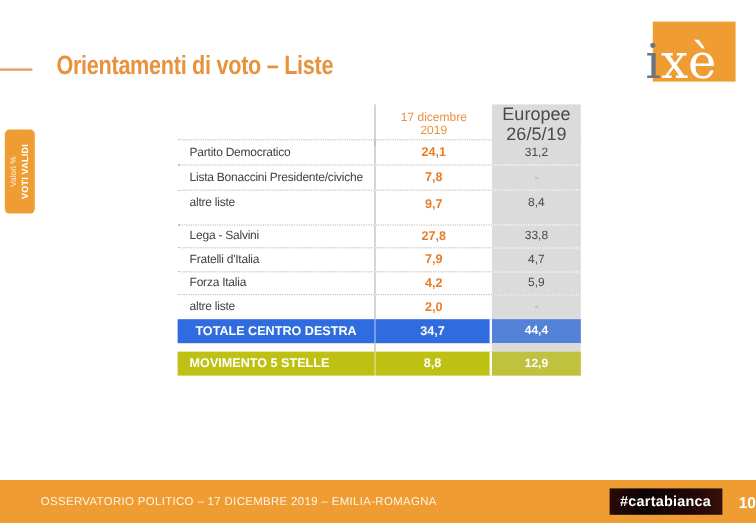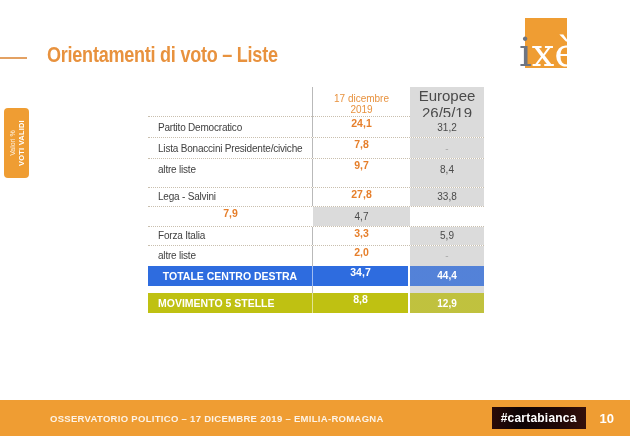--- a/index.html
+++ b/index.html
@@ -9,21 +9,21 @@
     font-family:"Liberation Sans", sans-serif; overflow:hidden;
   }
   
   .title-dash { position:absolute; left:0; top:57px; width:27px; height:2px; background:#E3A163; }
   .title {
     position:absolute; left:47px; top:42px; font-size:22px; font-weight:bold;
     color:var(--title-orange,#E8923E); letter-spacing:-0.3px;
     transform:scaleX(0.82); transform-origin:left center; white-space:nowrap;
   }
   
-  .logo { position:absolute; left:525px; top:18px; width:42px; height:50px; background:var(--orange,#EF9D33); }
+  .logo { position:absolute; left:544px; top:18px; width:69px; height:50px; background:var(--orange,#EF9D33); }
   .logo-text {
     position:absolute; left:-6px; bottom:-4px; font-family:"DejaVu Serif", serif;
     font-size:40px; line-height:1; white-space:nowrap;
   }
   .logo-text .li { color:#6e7582; font-style:normal; }
   .logo-text .lxe { color:#ffffff; font-weight:normal; }
   
   .side-tab { position:absolute; left:4px; top:108px; width:25px; height:70px; background:var(--orange,#EF9D33); border-radius:4px; }
   .side-tab-inner {
     position:absolute; left:50%; top:50%; width:70px; height:25px;
@@ -41,21 +41,21 @@
   .row.item   { height:21px; }
   .row.item.small { height:19.5px; }
   .row.total  { height:20px; }
   .row.gap    { height:7.5px; }
   .c-label {
     display:flex; align-items:center; padding-left:10px;
     font-size:10px; letter-spacing:-0.2px; color:#414141;
     border-right:1px solid #b9b9b9; white-space:nowrap; overflow:hidden;
   }
   .c-v1 {
-    display:flex; justify-content:center;
+    display:flex; align-items:center; justify-content:center;
     font-size:10.5px; font-weight:bold; color:var(--value-orange,#E67F2B);
   }
   .c-v2 {
     display:flex; align-items:center; justify-content:center;
     font-size:10px; color:#4a4a4a; background:var(--gray-col,#DBDBDB);
   }
   .c-v2.dash, .c-v1.dash { color:#ababab; }
   
   .hdr-col { flex-direction:column; justify-content:center; line-height:1.15; font-weight:normal; text-align:center; }
   .c-v1.hdr-col { font-size:10px; color:var(--title-orange,#E8923E); }
@@ -75,24 +75,24 @@
     background-color:var(--rc); color:#fff; font-weight:bold;
     background-image:linear-gradient(rgba(195,195,195,.25),rgba(195,195,195,.25));
   }
   .row.gap .c-label, .row.gap .c-v1 { background:transparent; }
   
   .footer {
     position:absolute; left:0; bottom:0; width:630px; height:36px;
     background:var(--orange,#EF9D33); display:flex; align-items:center;
   }
   .footer-left {
-    margin-left:50px; font-size:9.5px; font-weight:bold;
+    margin-left:34px; font-size:9.5px; font-weight:normal;
     color:rgba(255,255,255,.88); letter-spacing:.3px; white-space:nowrap;text-align:center;
   }
-  .footer-right { margin-left:auto; margin-right:16px; display:flex; align-items:center; gap:14px;justify-content:center; }
+  .footer-right { margin-left:auto; margin-right:0; display:flex; align-items:center; gap:14px;justify-content:center; }
   .hashtag {
     background:linear-gradient(90deg,#2a0a08,#0d0405 30%,#1e0706 70%,#35100b);
     color:#fff; font-weight:bold; font-size:12px; padding:4px 9px; letter-spacing:.2px;
   }
   .page-num { color:#fff; font-weight:bold; font-size:13px; }
 </style>
 </head>
 <body>
 
 <div id="slide">
@@ -143,26 +143,27 @@
         <div class="c-label"></div>
         <div class="c-v1"></div>
         <div class="c-v2"></div>
       </div>
       <div class="row item small divider">
         <div class="c-label">Lega - Salvini</div>
         <div class="c-v1">27,8</div>
         <div class="c-v2">33,8</div>
       </div>
       <div class="row item small divider">
+        <div class="c-label">Fratelli d'Italia</div>
         <div class="c-v1">7,9</div>
         <div class="c-v2">4,7</div>
       </div>
       <div class="row item small divider">
         <div class="c-label">Forza Italia</div>
-        <div class="c-v1">3,3</div>
+        <div class="c-v1">4,2</div>
         <div class="c-v2">5,9</div>
       </div>
       <div class="row item small">
         <div class="c-label">altre liste</div>
         <div class="c-v1">2,0</div>
         <div class="c-v2 dash">-</div>
       </div>
       <div class="row total blue">
         <div class="c-label">TOTALE CENTRO DESTRA</div>
         <div class="c-v1">34,7</div>

